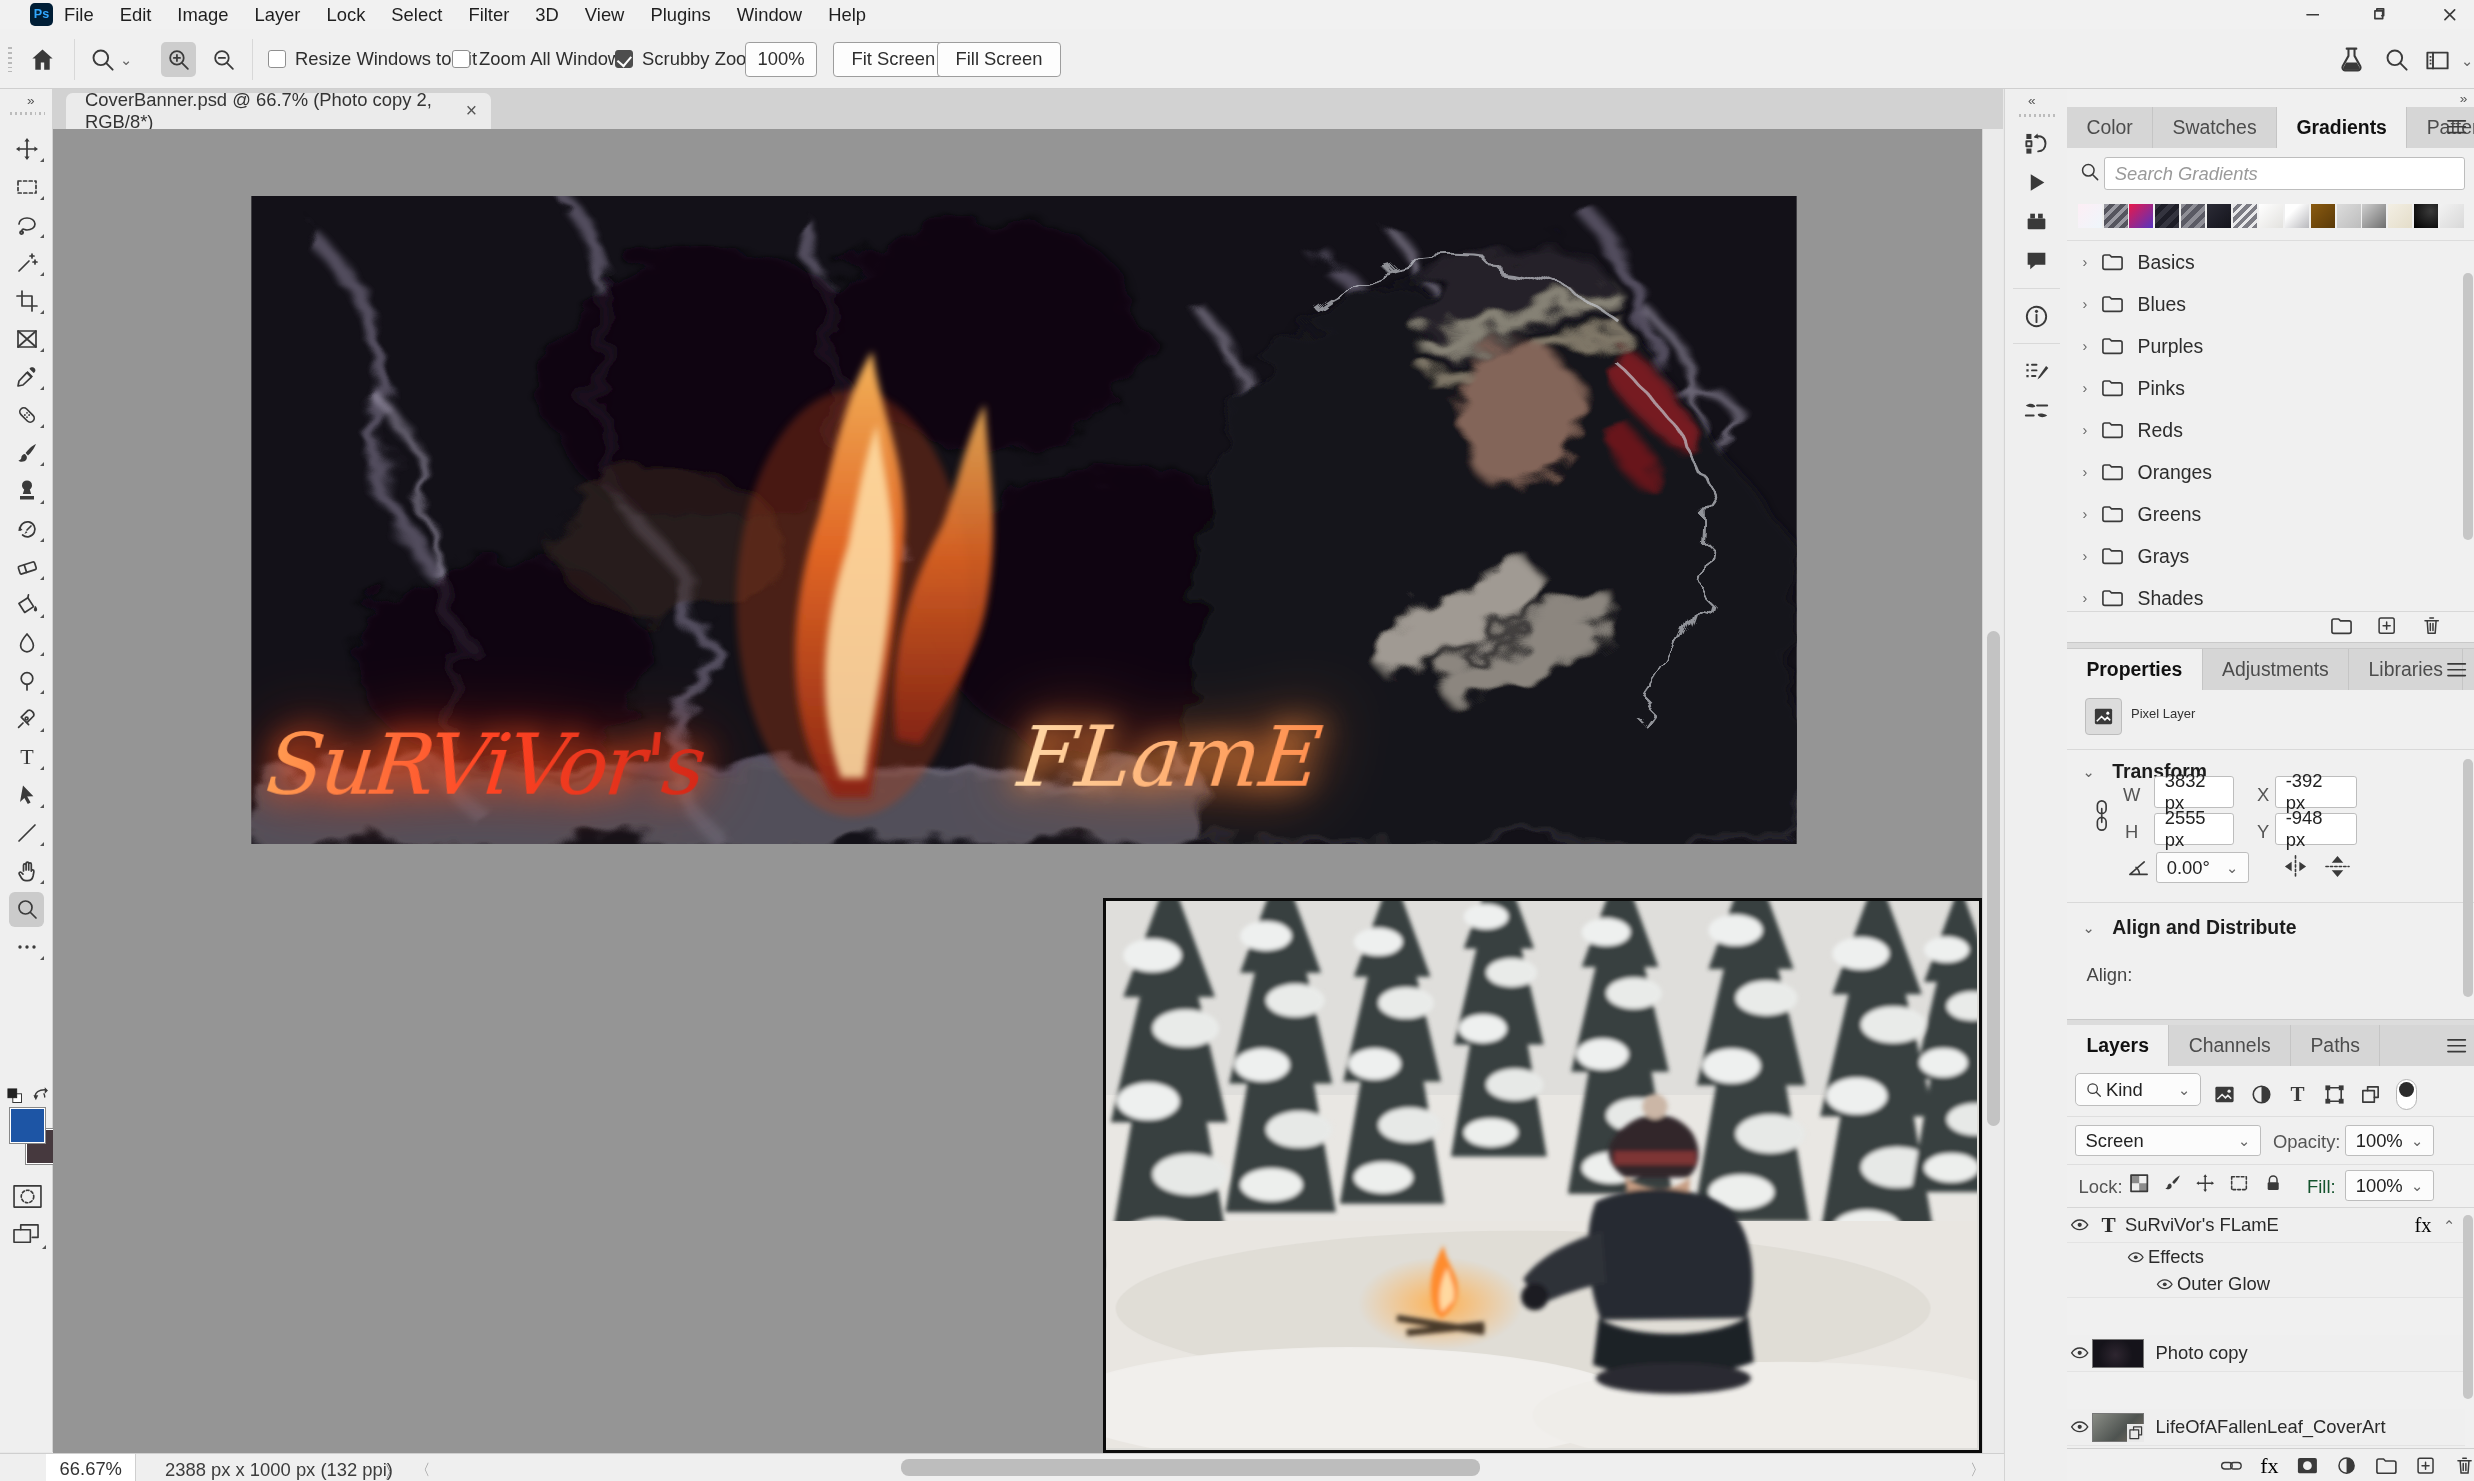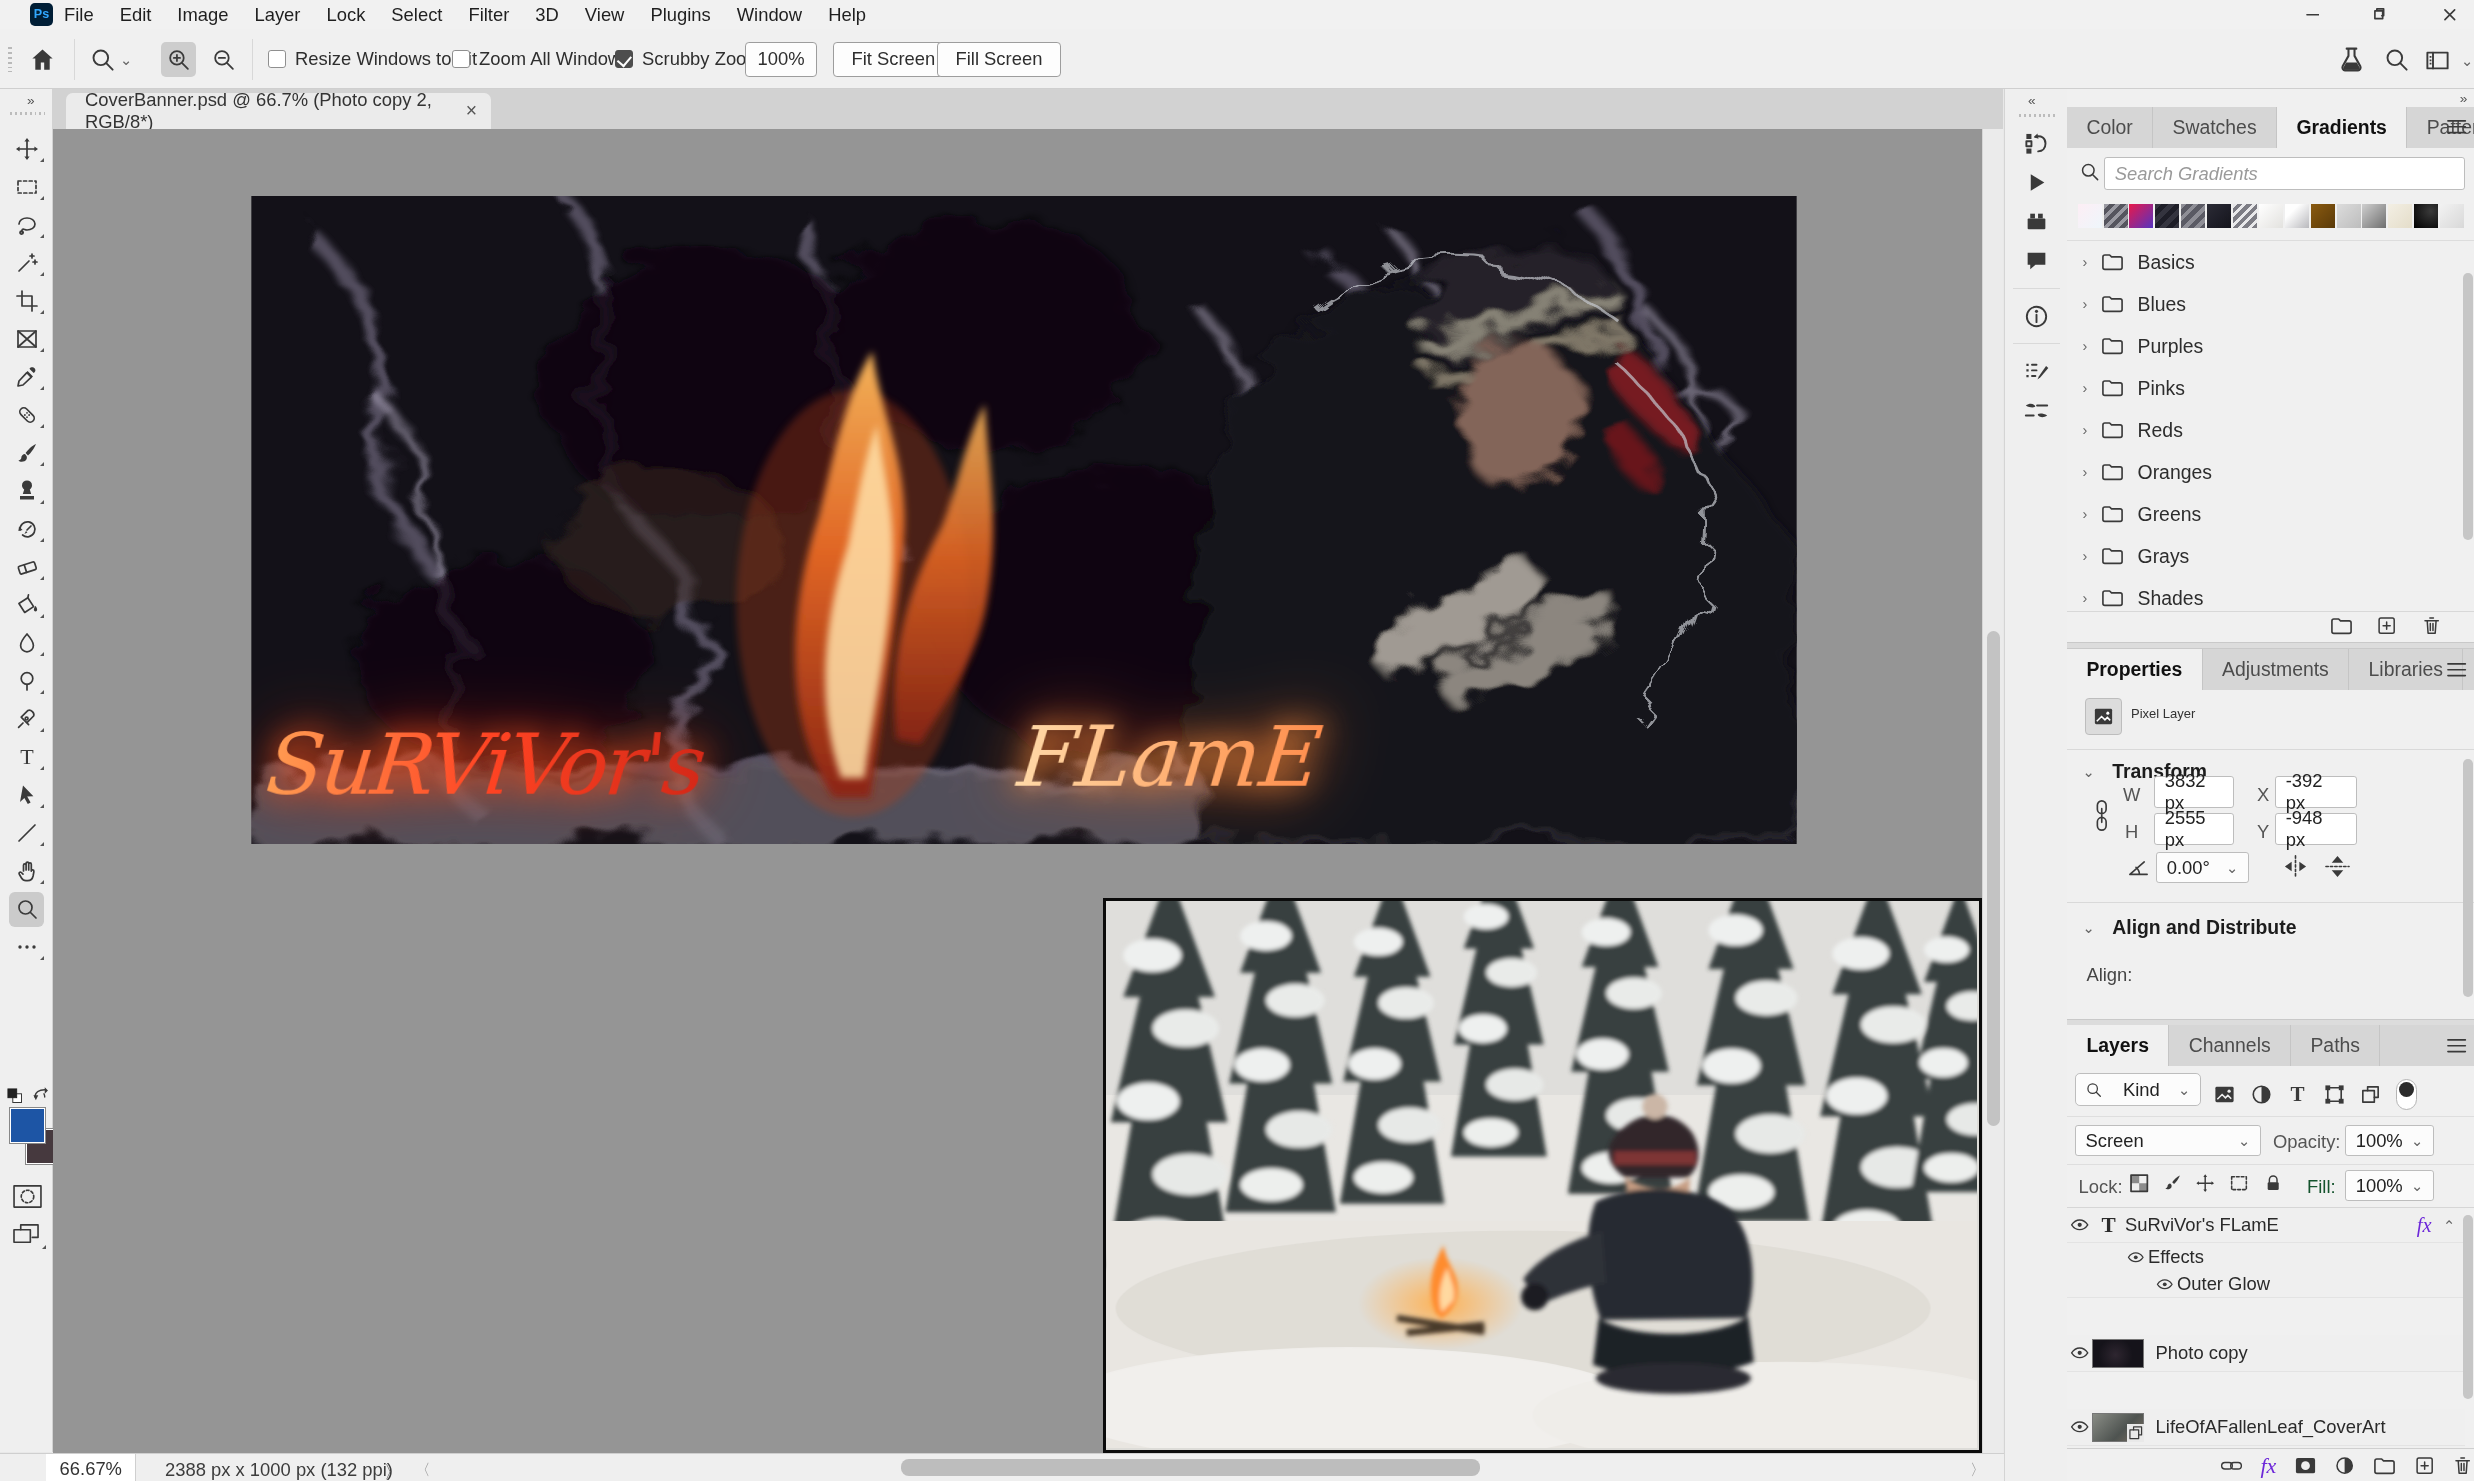--- a/index.html
+++ b/index.html
@@ -72,21 +72,21 @@
   .chev { color:#666; font-size:14.6px; }
   .combo { background:#fcfcfc; border:1px solid #bdbdbd; border-radius:2.9px; font-size:18.4px; color:#222;
     display:flex; align-items:center; padding:0 9.7px; justify-content:space-between; }
   .folder-row { height:42px; display:flex; align-items:center; gap:13.6px; padding-left:15.5px; font-size:19.4px; color:#2d2d2d; }
   .sb { position:absolute; width:9.7px; background:#c6c6c6; border-radius:4.9px; }
 
   .lrow { position:absolute; left:0; width:398px; display:flex; align-items:center; font-size:18.4px; color:#2a2a2a;
     border-bottom:1px solid #e3e3e3; background:#efefef; }
   .eye { width:25px; display:flex; justify-content:center; }
   .thumb54 { width:52px; height:29px; border:1px solid #777; margin-right:11.6px; }
-  .fxtag { font-style:italic; font-family:"Liberation Serif",serif; font-size:20.4px; color:#6d28d9; }
+  .fxtag { font-family:"Liberation Serif",serif; font-size:20.4px; color:#000000; }
 
   #statusbar { left:0; top:1453px; width:2004px; height:29px; background:#efefef; border-top:1px solid #cfcfcf; font-size:18.4px; color:#333; }
   #hthumb { left:901px; top:1459px; width:579px; height:16.5px; background:#bdbdbd; border-radius:7.8px; }
 </style>
 </head>
 <body>
 
 <div class="abs" id="titlebar">
   <div class="abs" id="ps-logo">Ps</div>
   <nav class="abs" id="menus">
@@ -842,21 +842,21 @@
         <span>Channels</span>
       </div>
     <div class="ptab">
         <span>Paths</span>
       </div>
     <svg class="pmenu" style="top:12.6px" width="21.3" height="15.5" viewBox="0 0 22 16">
         <path class="ic" stroke-width="2.4" d="M2 2h18M2 8h18M2 14h18"></path>
       </svg>
   </div>
   <div class="abs combo" style="left:7.8px;top:984px;width:126px;height:33px;border-radius:4.9px">
-    <span style="display:flex;align-items:center;gap:20px">
+    <span style="display:flex;align-items:center;gap:3px">
         <svg width="17.5" height="17.5" viewBox="0 0 24 24">
           <circle class="ic" cx="10.5" cy="10.5" r="6.5"></circle>
           <path class="ic" d="M15.5 15.5L21 21"></path>
         </svg>
         <span>Kind</span>
       </span>
     <span class="chev">⌄</span>
     </div>
   <div class="abs" style="left:146px;top:990px;display:flex;gap:13.6px;align-items:center">
     <svg width="23" height="23" viewBox="0 0 24 24">

